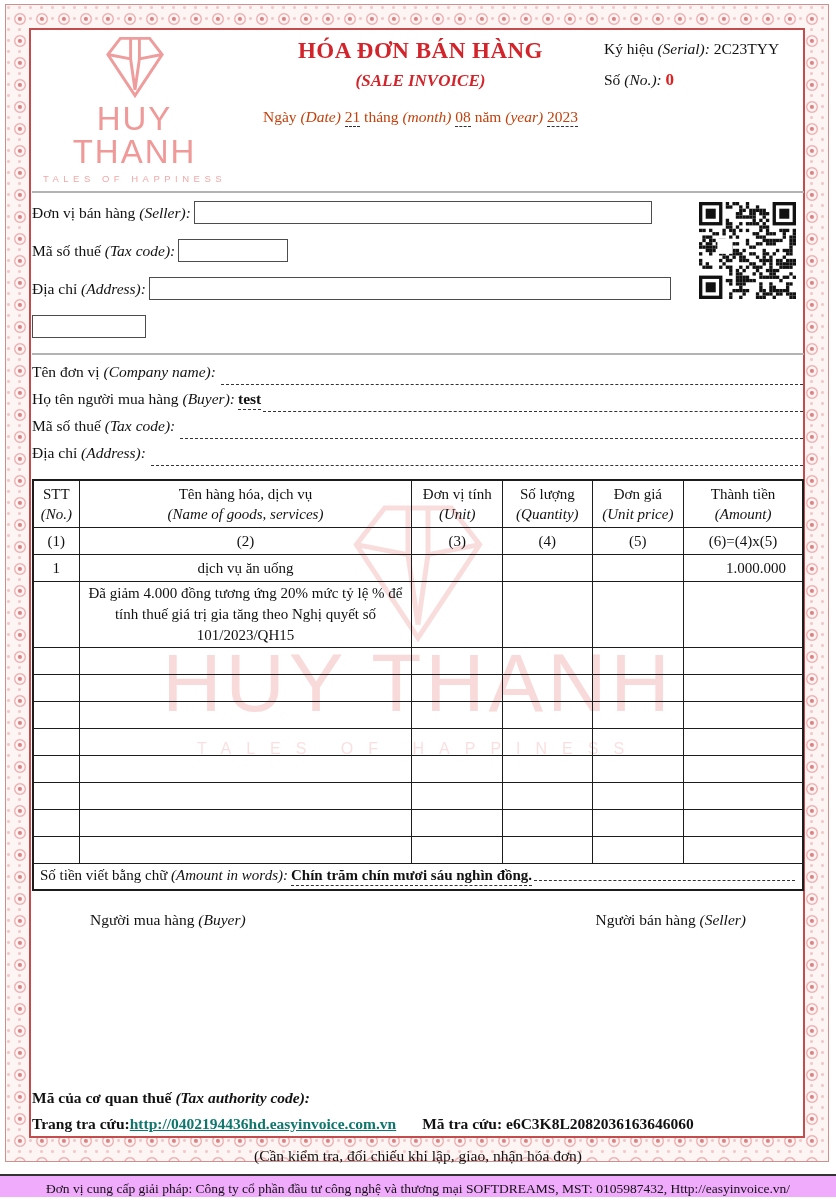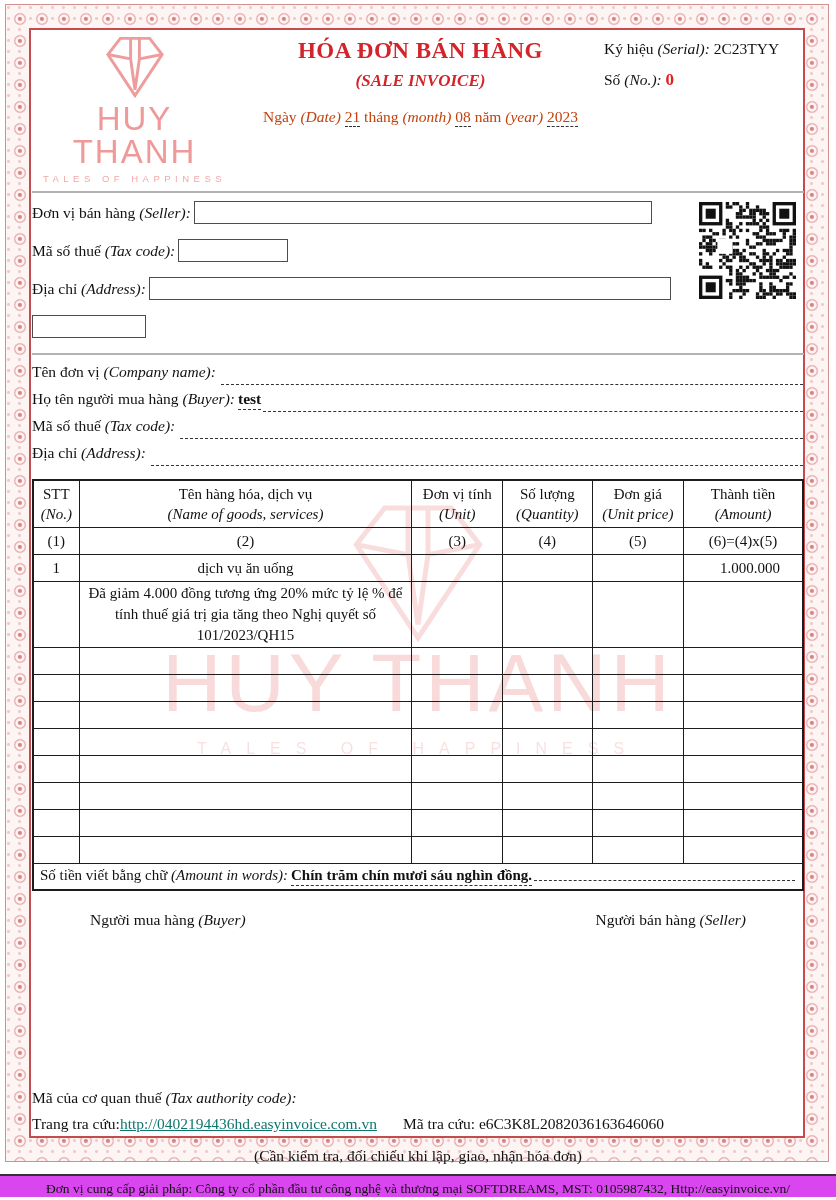--- a/index.html
+++ b/index.html
@@ -66,27 +66,27 @@
   .total-label-cell{text-align:right;padding-right:8px;height:27px;}
   .total-amount{padding-right:6px;}
   .words-cell{padding:3px 6px;}
   .words-flex{display:flex;align-items:baseline;}
 
   
   .sigs{display:flex;justify-content:space-between;margin-top:20px;padding:0 58px;}
 
   
   .footer-spacer{height:160px;}
-  .f-line{height:26px;display:flex;align-items:baseline;}
+  .f-line{height:26px;display:flex;align-items:baseline;font-weight:bold;}
   a.lookup{color:#0f766e;text-decoration:underline;}
   .gap24{display:inline-block;width:26px;}
   .check-note{text-align:center;margin-top:6px;}
 
   
-  .bottom-bar{position:absolute;left:0;top:1174px;width:836px;border-top:2px solid #333;z-index:3;background:#d946ef;}
+  .bottom-bar{position:absolute;left:0;top:1174px;width:836px;border-top:2px solid #333;z-index:3;background:#f0abfc;}
   .bottom-bar div{text-align:center;font-size:13.5px;padding-top:5px;}
 
   svg.diamond{display:block;margin:0 auto;}
 </style>
 </head>
 <body>
 
 <div class="page">
 
   <div class="frame">
@@ -531,21 +531,21 @@
           <td>(6)=(4)x(5)</td>
         </tr>
       </thead>
       <tbody id="item-rows">
           <tr>
             <td class="al-c">1</td>
             <td class="al-l">dịch vụ ăn uống</td>
             <td class="al-c">&nbsp;</td>
             <td class="al-c">&nbsp;</td>
             <td class="al-c">&nbsp;</td>
-            <td class="al-r" style="padding-right: 22px;">1.000.000</td>
+            <td class="al-r" style="padding-right: 16px;">1.000.000</td>
           </tr>
           <tr>
             <td class="al-c">&nbsp;</td>
             <td class="al-l">Đã giảm 4.000 đồng tương ứng 20% mức tỷ lệ % để tính thuế giá trị gia tăng theo Nghị quyết số 101/2023/QH15</td>
             <td class="al-c">&nbsp;</td>
             <td class="al-c">&nbsp;</td>
             <td class="al-c">&nbsp;</td>
             <td class="al-r" style="padding-right: 6px;">&nbsp;</td>
           </tr>
           <tr>

